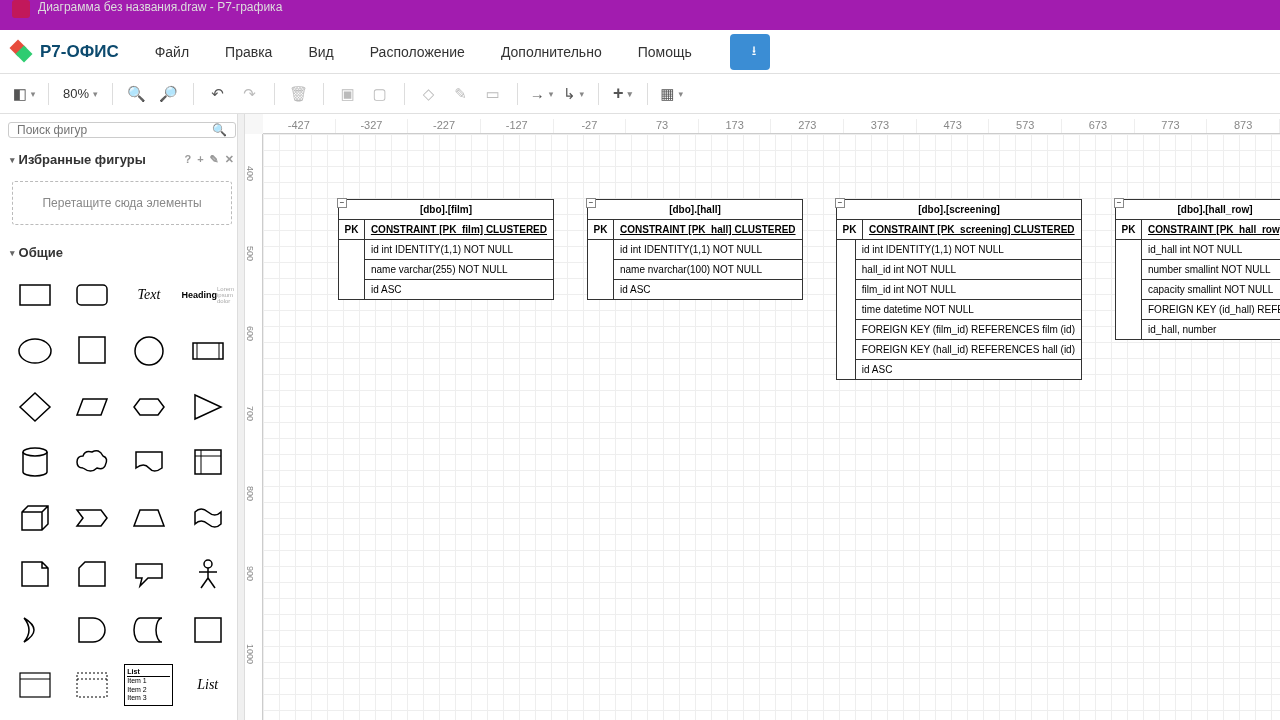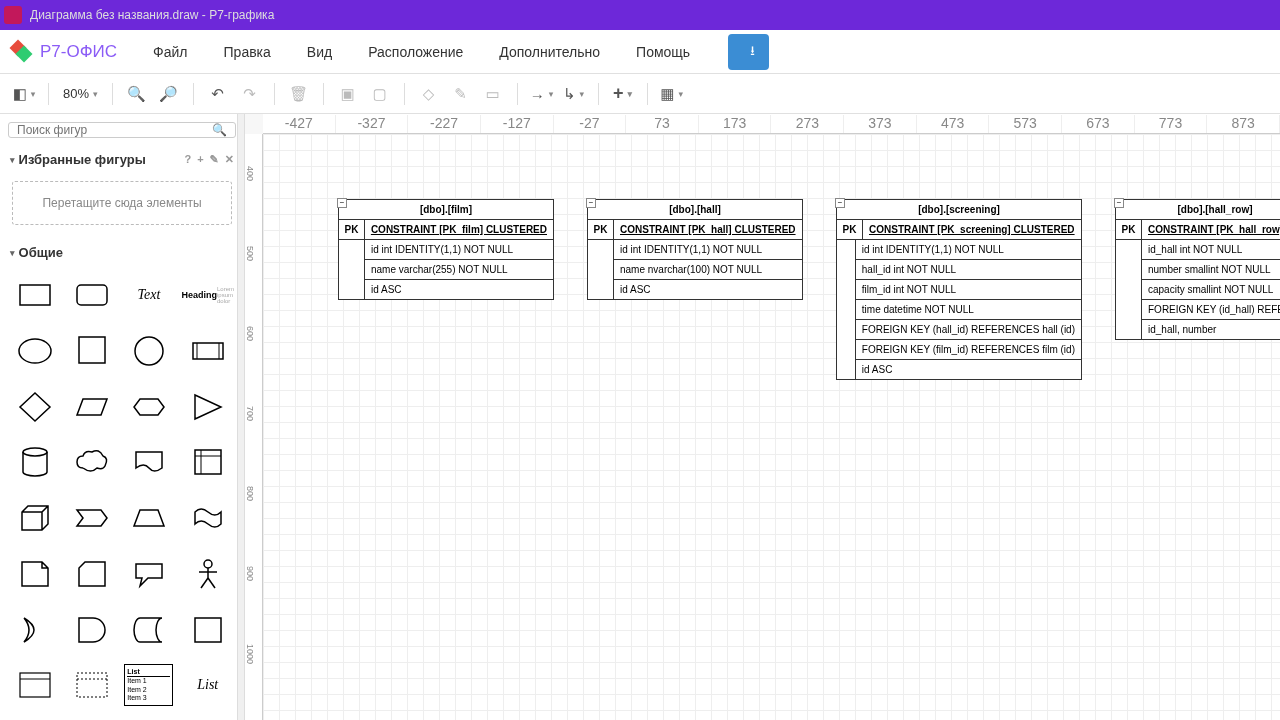--- a/index.html
+++ b/index.html
@@ -1,24 +1,24 @@
 <!DOCTYPE html>
 <html><head>
 <meta charset="utf-8">
 <style>
 * { margin:0; padding:0; box-sizing:border-box; font-family:Arial,sans-serif; }
 body { width:1280px; height:720px; overflow:hidden; background:#fff; font-size:12px; }
-.titlebar { height:30px; background:#6d28d9; color:#ddd; display:flex; align-items:center; padding:0 4px; font-size:12px; }
+.titlebar { height:30px; background:#a21caf; color:#ddd; display:flex; padding:0 12px; font-size:12px; }
 .app-icon { width:18px; height:18px; background:#c2185b; border-radius:3px; margin-right:8px; }
 .menubar { height:44px; background:#fff; border-bottom:1px solid #e0e0e0; display:flex; align-items:center; padding:0 10px; }
 .logo { display:flex; align-items:center; margin-right:18px; }
 .logo-icon { width:24px; height:24px; margin-right:6px; position:relative; }
 .logo-icon::before { content:""; position:absolute; width:12px; height:12px; background:#e74c3c; transform:rotate(45deg); left:2px; top:2px; }
 .logo-icon::after { content:""; position:absolute; width:12px; height:12px; background:#2ecc71; transform:rotate(45deg); left:8px; top:8px; }
-.logo-text { font-size:17px; font-weight:normal; color:#8b5cf6; }
+.logo-text { font-size:17px; font-weight:bold; color:#0c4a6e; }
 .menu-item { padding:0 18px; font-size:14px; color:#333; cursor:pointer; }
 .save-banner { margin-left:20px; background:#3b8dd4; color:#fff; padding:7px 14px; border-radius:4px; font-size:13px; display:flex; align-items:center; cursor:pointer; }
 .save-banner .dl { margin-left:8px; }
 .toolbar { height:40px; background:#fff; border-bottom:1px solid #e0e0e0; display:flex; align-items:center; padding:0 10px; gap:4px; }
 .tbtn { width:28px; height:28px; display:flex; align-items:center; justify-content:center; cursor:pointer; color:#555; font-size:15px; border-radius:3px; }
 .tsep { width:1px; height:22px; background:#ddd; margin:0 6px; }
 .zoom-sel { display:flex; align-items:center; font-size:13px; color:#333; cursor:pointer; padding:0 4px; }
 .chev { font-size:9px; margin-left:4px; color:#888; }
 .workspace { display:flex; height:calc(100% - 114px); }
 .sidebar { width:245px; border-right:1px solid #ddd; background:#fff; display:flex; flex-direction:column; position:relative; }
@@ -29,21 +29,21 @@
 .panel-head { padding:6px 10px; font-size:13px; font-weight:bold; color:#333; display:flex; align-items:center; }
 .panel-head .carrot { margin-right:4px; font-size:9px; color:#666; }
 .panel-head .ctrls { margin-left:auto; display:flex; gap:6px; color:#999; font-size:11px; }
 .panel-head .ctrls span { cursor:pointer; }
 .drop-here { margin:8px 12px 14px; border:1px dashed #bbb; border-radius:3px; padding:14px; text-align:center; color:#888; font-size:12px; }
 .shapes-grid { padding:8px 10px; display:grid; grid-template-columns:repeat(4,1fr); gap:8px; overflow:auto; flex:1; }
 .shape-cell { height:42px; display:flex; align-items:center; justify-content:center; cursor:pointer; }
 .shape-cell svg { width:38px; height:36px; }
 .txt-shape { font-family:serif; font-size:14px; font-style:italic;text-align:right; }
 .canvas-area { flex:1; background:#f7f7f7; position:relative; overflow:hidden; }
-.ruler-h { position:absolute; top:0; left:18px; right:0; height:20px; background:#fff; border-bottom:1px solid #ccc; font-size:14px; color:#888; display:flex; align-items:flex-end; }
+.ruler-h { position:absolute; top:0; left:18px; right:0; height:20px; background:#fff; border-bottom:1px solid #ccc; font-size:11px; color:#888; display:flex; align-items:flex-end; }
 .ruler-h span { width:80px; text-align:center; border-right:1px solid #eee; padding-bottom:2px; }
 .ruler-v { position:absolute; top:20px; left:0; width:18px; bottom:0; background:#fff; border-right:1px solid #ccc; font-size:9px; color:#888; }
 .ruler-v span { display:block; height:80px; writing-mode:vertical-rl; text-align:center; }
 .canvas { position:absolute; top:20px; left:18px; right:0; bottom:0; background:#fff;
   background-image:linear-gradient(#eee 1px,transparent 1px),linear-gradient(90deg,#eee 1px,transparent 1px);
   background-size:16px 16px; }
 .db-table { position:absolute; border:1px solid #333; background:#fff; font-size:10px; }
 .db-table .collapse { position:absolute; left:-2px; top:-2px; width:10px; height:10px; border:1px solid #888; background:#fff; font-size:8px; line-height:8px; text-align:center; cursor:pointer; }
 .db-title { border-bottom:1px solid #333; text-align:center; font-weight:bold; padding:4px 2px; }
 .db-row { display:flex; border-bottom:1px solid #333; }
@@ -363,22 +363,22 @@
             <div class="db-pk">PK</div>
             <div class="db-val db-bold">CONSTRAINT [PK_screening] CLUSTERED</div>
           </div>
     <div class="db-cols">
             <div class="pk-col"></div>
             <div class="val-col">
               <div class="db-col">id int IDENTITY(1,1) NOT NULL</div>
               <div class="db-col">hall_id int NOT NULL</div>
               <div class="db-col">film_id int NOT NULL</div>
               <div class="db-col">time datetime NOT NULL</div>
+              <div class="db-col">FOREIGN KEY (film_id) REFERENCES film (id)</div>
               <div class="db-col">FOREIGN KEY (hall_id) REFERENCES hall (id)</div>
-              <div class="db-col">FOREIGN KEY (film_id) REFERENCES film (id)</div>
               <div class="db-col">id ASC</div>
             </div>
           </div>
         </div>
         <div class="db-table" style="left: 852px; top: 65px; width: 200px;">
           <div class="collapse">−</div>
     <div class="db-title">[dbo].[hall_row]</div>
     <div class="db-row">
             <div class="db-pk">PK</div>
             <div class="db-val db-bold">CONSTRAINT [PK_hall_row] C</div>

